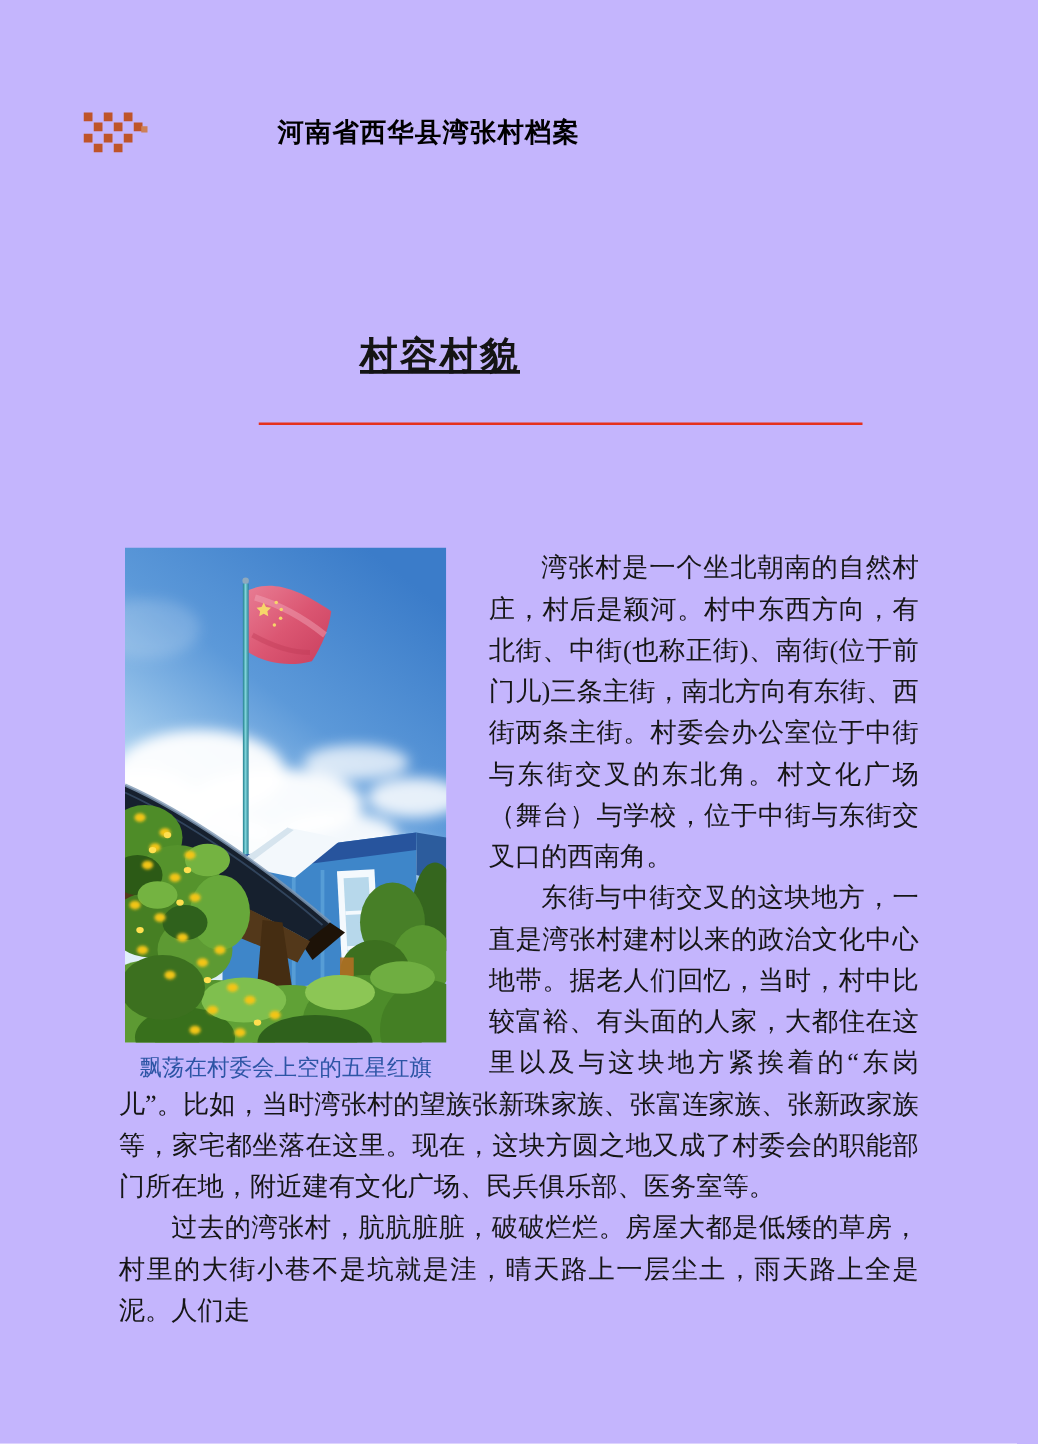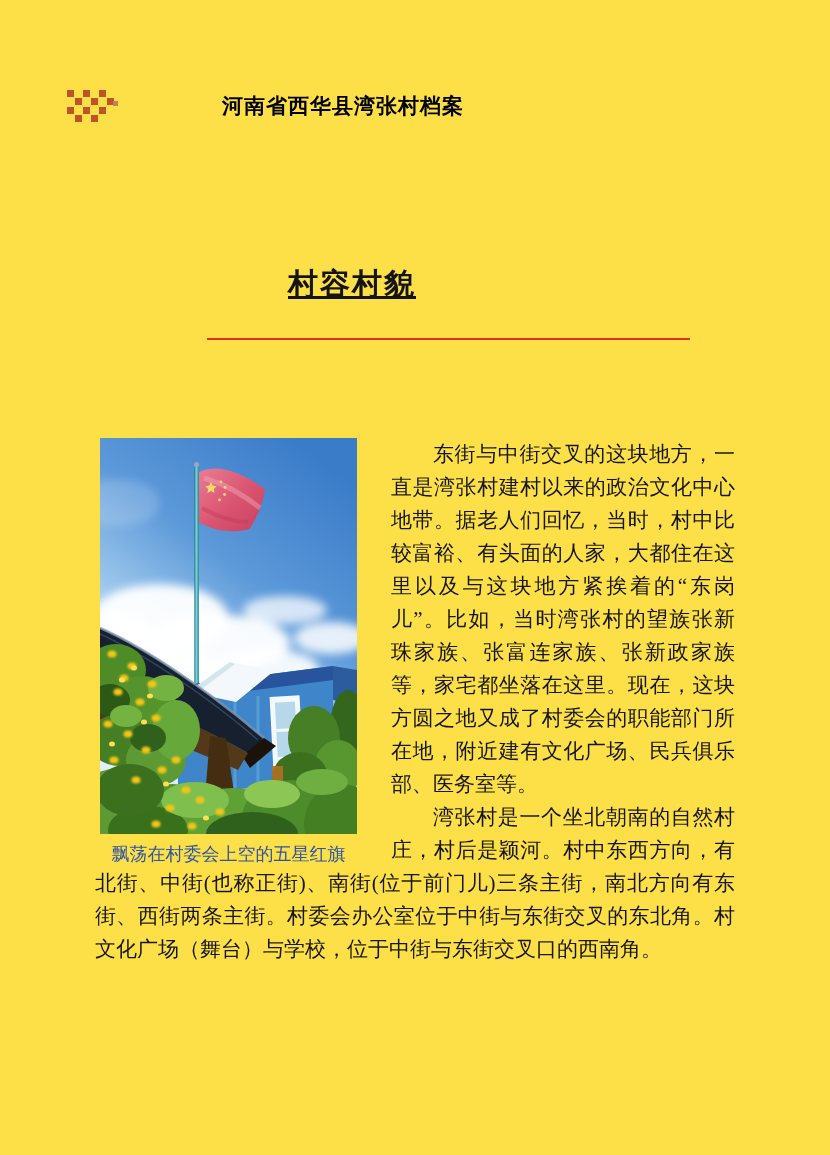--- a/index.html
+++ b/index.html
@@ -1,17 +1,17 @@
 <!DOCTYPE html>
 <html><head>
 <meta charset="utf-8">
 <style>
   html,body { margin:0; padding:0; background:#ffffff; }
   .page {
-    position:relative; width:830px; height:1155px; background:#fde047;
+    position:relative; width:830px; height:1155px; background:#c4b5fd;
     font-family:"Liberation Serif","DejaVu Serif",serif; color:#161616; overflow:hidden;
   }
   .logo { position:absolute; left:62px; top:88px; width:58px; height:34px; }
   .header-label {
     position:absolute; left:222px; top:92px;
     font-family:"Liberation Sans","DejaVu Sans",sans-serif;
     font-weight:bold; font-size:21px; letter-spacing:1px; color:#000;
   }
   .page-title {
     position:absolute; left:288px; top:264px; margin:0;
@@ -214,17 +214,18 @@
             <ellipse cx="66" cy="346" rx="3" ry="2.5"></ellipse>
           <ellipse cx="106" cy="380" rx="3" ry="2.5"></ellipse>
             <ellipse cx="34" cy="230" rx="3" ry="2.5"></ellipse>
           <ellipse cx="50" cy="258" rx="3" ry="2.5"></ellipse>
         </g>
       </svg>
 
       <div class="caption">飘荡在村委会上空的五星红旗</div>
     </div>
 
+    <p>湾张村是一个坐北朝南的自然村庄，村后是颖河。村中东西方向，有北街、中街(也称正街)、南街(位于前门儿)三条主街，南北方向有东街、西街两条主街。村委会办公室位于中街与东街交叉的东北角。村文化广场（舞台）与学校，位于中街与东街交叉口的西南角。</p>
     <p>东街与中街交叉的这块地方，一直是湾张村建村以来的政治文化中心地带。据老人们回忆，当时，村中比较富裕、有头面的人家，大都住在这里以及与这块地方紧挨着的“东岗儿”。比如，当时湾张村的望族张新珠家族、张富连家族、张新政家族等，家宅都坐落在这里。现在，这块方圆之地又成了村委会的职能部门所在地，附近建有文化广场、民兵俱乐部、医务室等。</p>
-    <p>湾张村是一个坐北朝南的自然村庄，村后是颖河。村中东西方向，有北街、中街(也称正街)、南街(位于前门儿)三条主街，南北方向有东街、西街两条主街。村委会办公室位于中街与东街交叉的东北角。村文化广场（舞台）与学校，位于中街与东街交叉口的西南角。</p>
+    <p>过去的湾张村，肮肮脏脏，破破烂烂。房屋大都是低矮的草房，村里的大街小巷不是坑就是洼，晴天路上一层尘土，雨天路上全是泥。人们走</p>
   </div>
 
 </div>
 
 </body></html>

